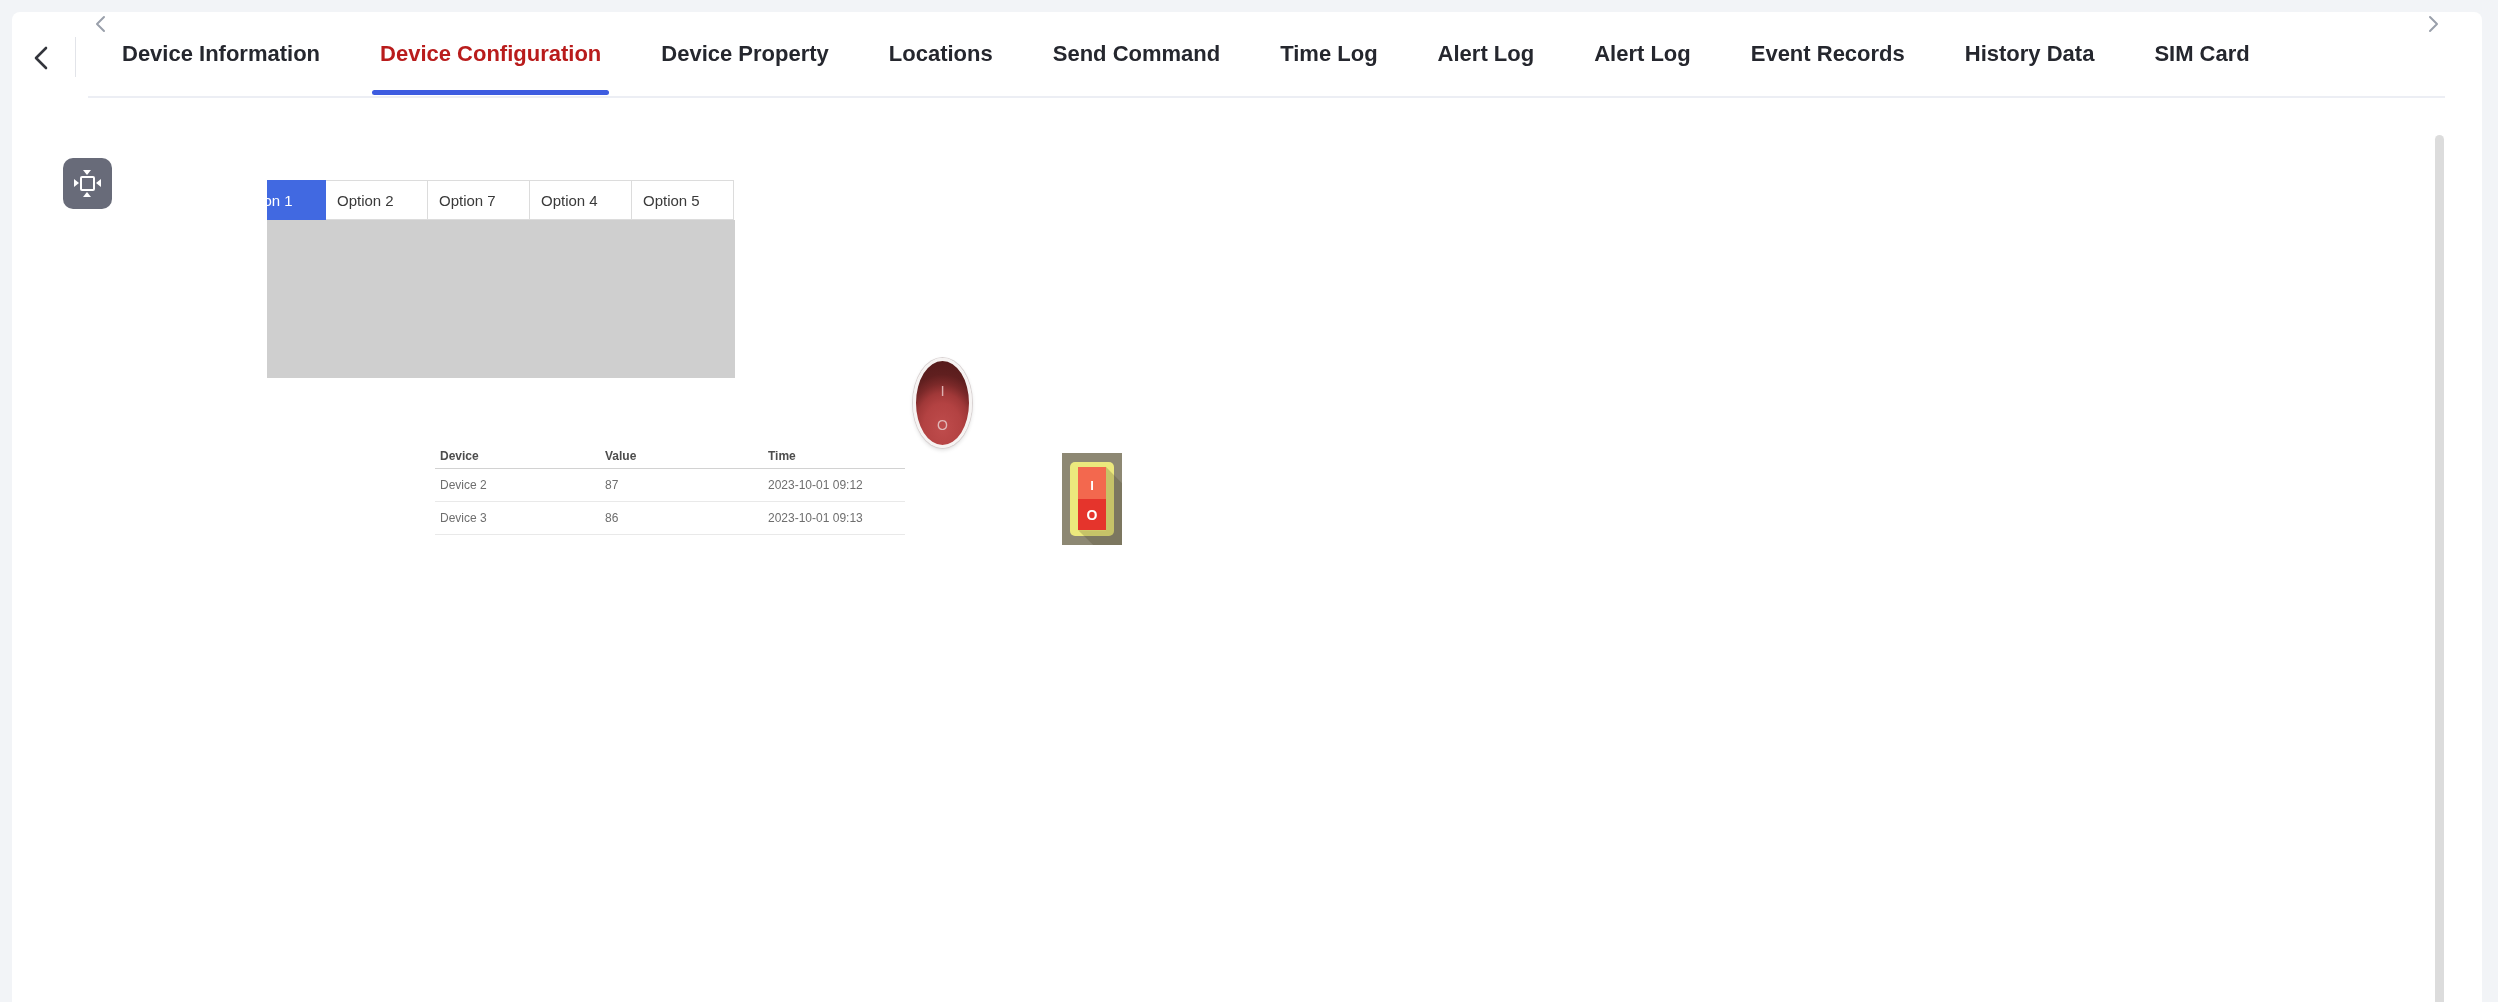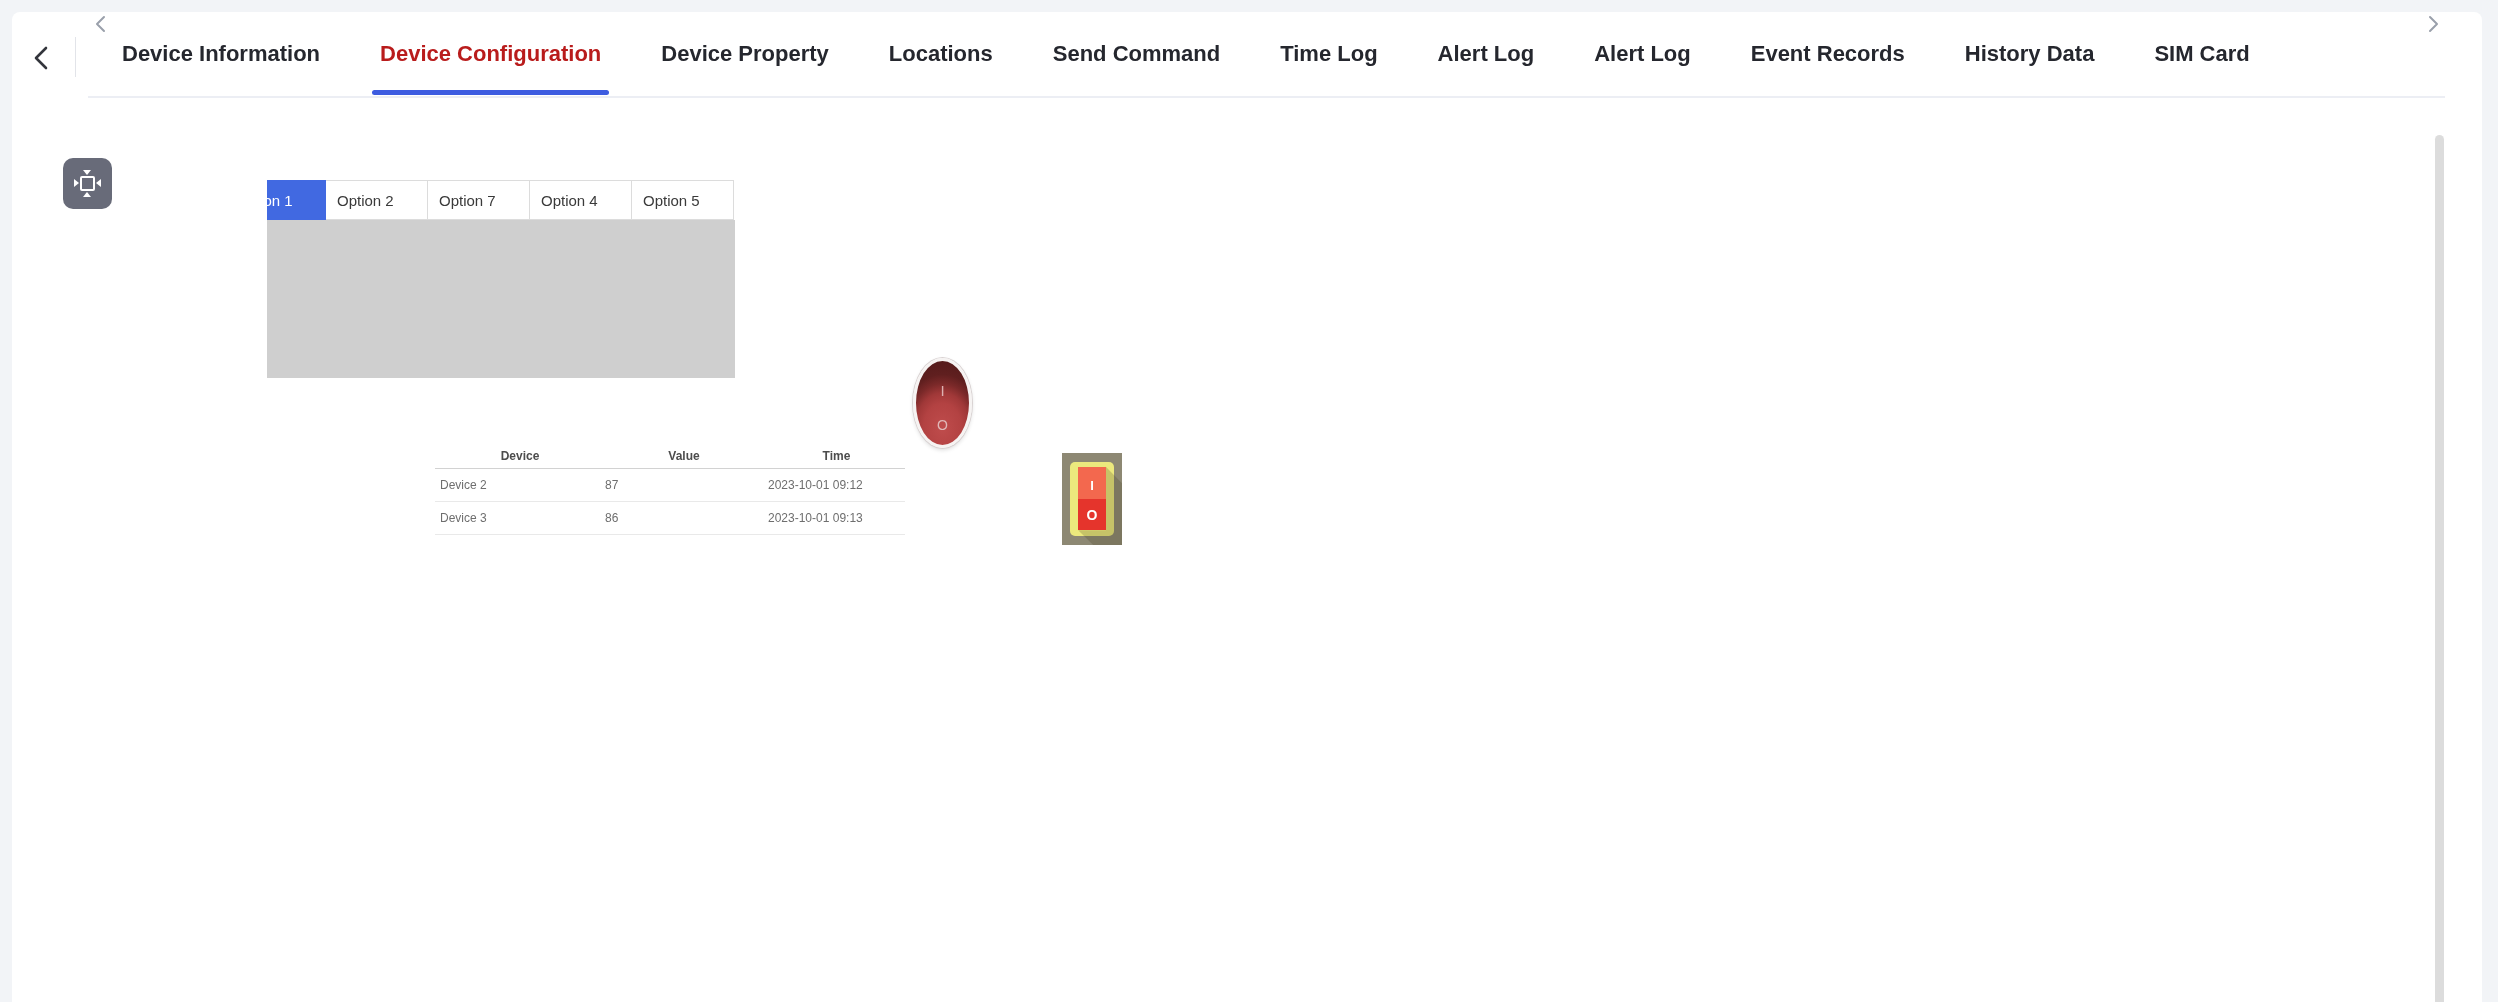--- a/index.html
+++ b/index.html
@@ -81,21 +81,21 @@
     background:#4169e1; color:#ffffff; border-color:#4169e1;
   }
   .opt-panel { height:158px; background:#cfcfcf; }
   
   .dev-table {
     position:absolute; left:423px; top:347px; width:470px;
     border-collapse:collapse; font-size:12px; table-layout:fixed;
   }
   .dev-table col.c1 { width:165px; } .dev-table col.c2 { width:163px; } .dev-table col.c3 { width:142px; }
   .dev-table th {
-    text-align:center; font-weight:700; color:#4d4d4d;
+    text-align:left; font-weight:700; color:#4d4d4d;
     height:23px; padding-left:5px; border-bottom:1px solid #d2d2d2;
   }
   .dev-table td {
     color:#6e6e6e; height:33px; padding-left:5px;
     border-bottom:1px solid #e9e9e9;
   }
   
   .oval-switch {
     position:absolute; left:901px; top:260px; width:59px; height:90px;
     border-radius:50%;

